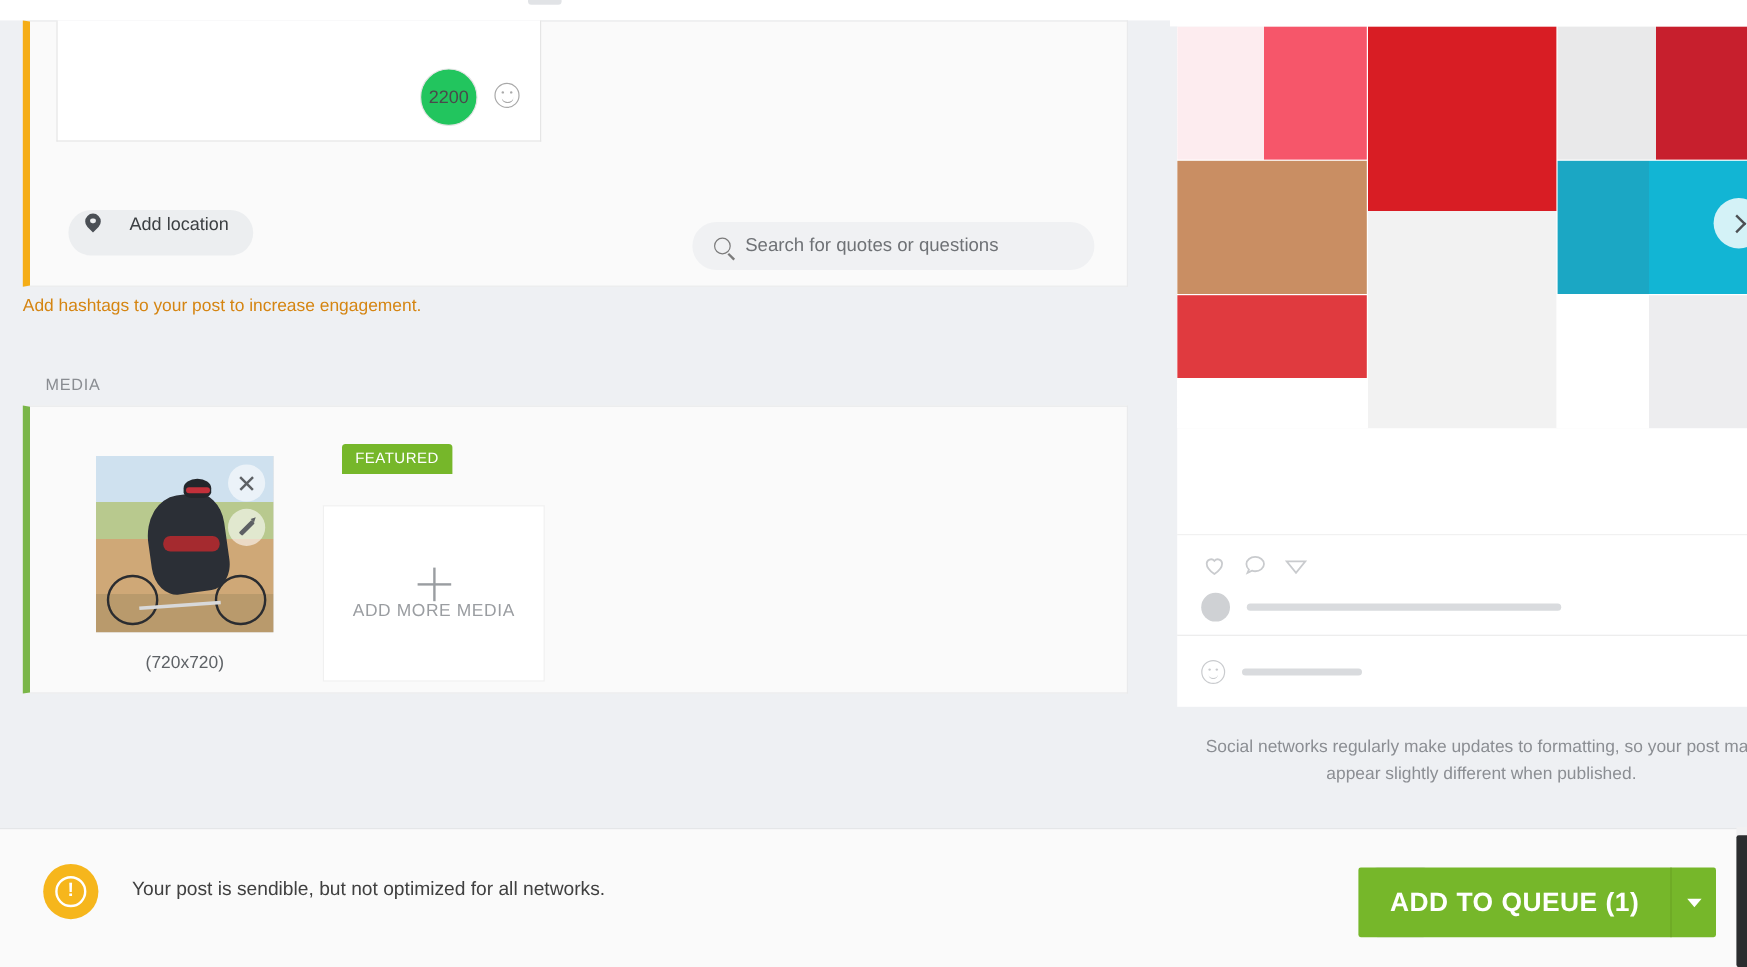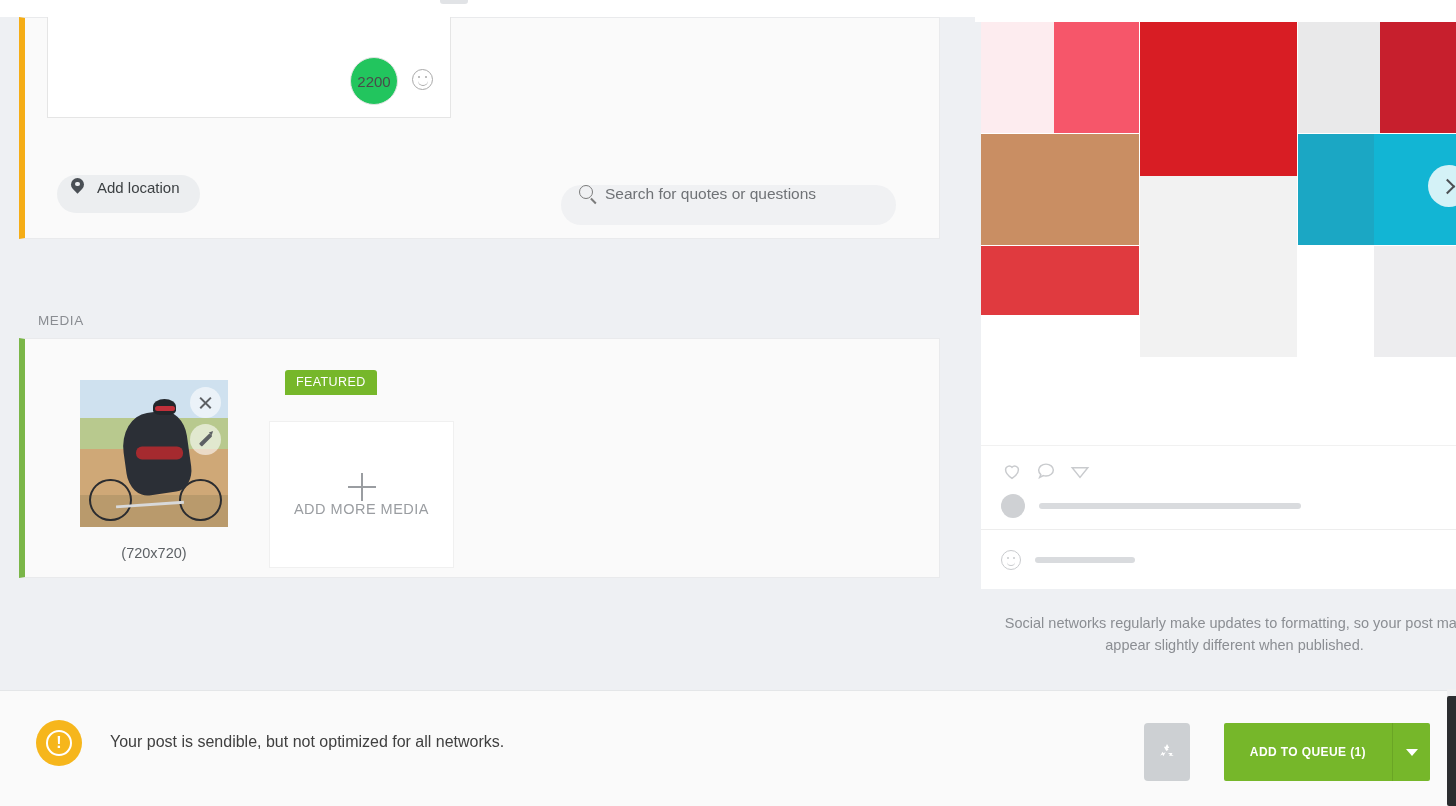--- a/index.html
+++ b/index.html
@@ -87,41 +87,41 @@
   .resize-grip i {
     position: absolute; right: 0; bottom: 0; width: 14px; height: 1px;
     background: #9b9b9b; transform-origin: right bottom; transform: rotate(-45deg);
   }
   .resize-grip i:nth-child(2) { bottom: 4px; width: 9px; }
   .resize-grip i:nth-child(3) { bottom: 8px; width: 4px; }
 
   .loc-chip {
     position: absolute; left: 32px; top: 157px; height: 38px; padding: 0 20px 14px 14px;
     background: #eceef0; border-radius: 19px;
-    display: flex; align-items: center; gap: 13px;
+    display: flex; align-items: center; gap: 24px;
     font-size: 15px; color: #3c4043;
   }
   .pin {
     width: 13px; height: 18px; position: relative; flex: none;
   }
   .pin::before {
     content: ""; position: absolute; left: 0; top: 0;
     width: 13px; height: 13px; border-radius: 50% 50% 50% 0;
     transform: rotate(-45deg); background: #4a4f55;
   }
   .pin::after {
     content: ""; position: absolute; left: 4.4px; top: 3.6px;
     width: 4.4px; height: 4.4px; border-radius: 50%; background: #eceef0;
   }
 
   
   .search-wrap {
-    position: absolute; left: 536px; top: 167px; width: 335px; height: 40px;
+    position: absolute; left: 552px; top: 167px; width: 335px; height: 40px;
     background: #f0f1f3; border-radius: 20px;
-    display: flex; align-items: flex-start; gap: 12px; padding: 0 18px;
+    display: flex; align-items: center; gap: 12px; padding: 0 18px;
   }
   .search-ico {
     width: 14px; height: 14px; border: 1.7px solid #7b7b7b; border-radius: 50%;
     position: relative; flex: none;
   }
   .search-ico::after {
     content: ""; position: absolute; right: -5px; bottom: -4px;
     width: 7px; height: 1.7px; background: #7b7b7b; transform: rotate(45deg);
   }
   .search-ph { font-size: 15.5px; color: #6f7276; }
@@ -328,21 +328,21 @@
     position: absolute; right: 266px; top: 723px; width: 46px; height: 58px;
     background: #cdd0d3; border-radius: 4px;
     display: flex; align-items: center; justify-content: center;
   }
   .queue-btn {
     position: absolute; right: 26px; top: 723px; height: 58px;
     background: var(--green); color: #fff;
     display: flex; align-items: center; border-radius: 2px;
   }
   .queue-label {
-    padding: 0 26px; font-size: 12px; font-weight: bold; letter-spacing: .4px;
+    padding: 0 26px; font-size: 22px; font-weight: bold; letter-spacing: .4px;
     white-space: nowrap;
   }
   .queue-caret {
     width: 38px; height: 58px; border-left: 1px solid #6aa525;
     display: flex; align-items: center; justify-content: center;
   }
   .caret-glyph {
     width: 0; height: 0; border-left: 6px solid transparent; border-right: 6px solid transparent;
     border-top: 7px solid #fff;
   }
@@ -378,20 +378,21 @@
           <span class="pin"></span>
           <span>Add location</span>
         </div>
 
         <div class="search-wrap">
           <span class="search-ico"></span>
           <span class="search-ph">Search for quotes or questions</span>
         </div>
       </div>
 
+      <div class="hashtag-note">Add hashtags to your post to increase engagement.</div>
 
       <div class="media-label">MEDIA</div>
 
       <div class="media-card">
         <div class="thumbs">
 
           <div class="thumb-col">
             <div class="thumb">
               <div class="cyclist">
                 <div class="wheel w1"></div>

